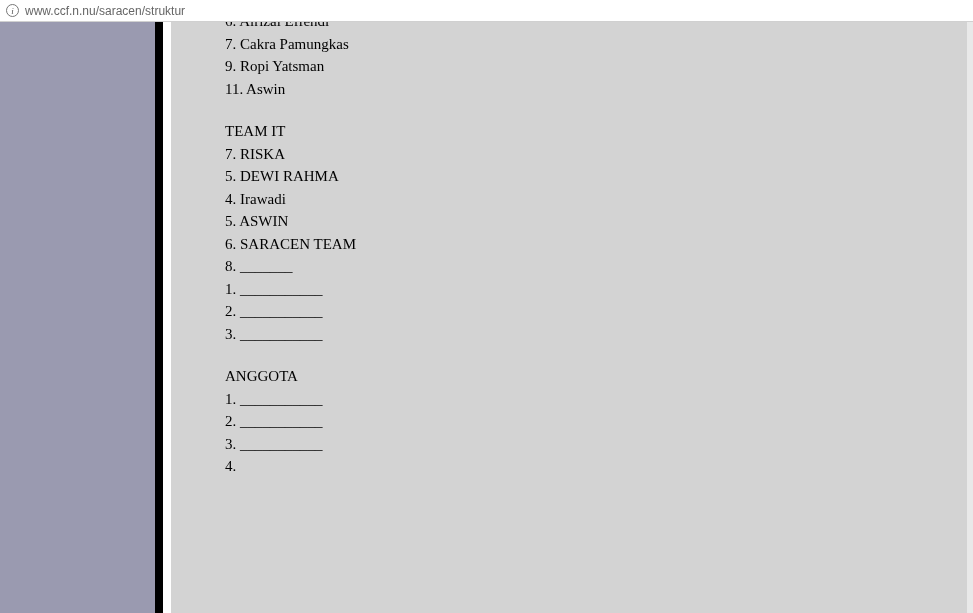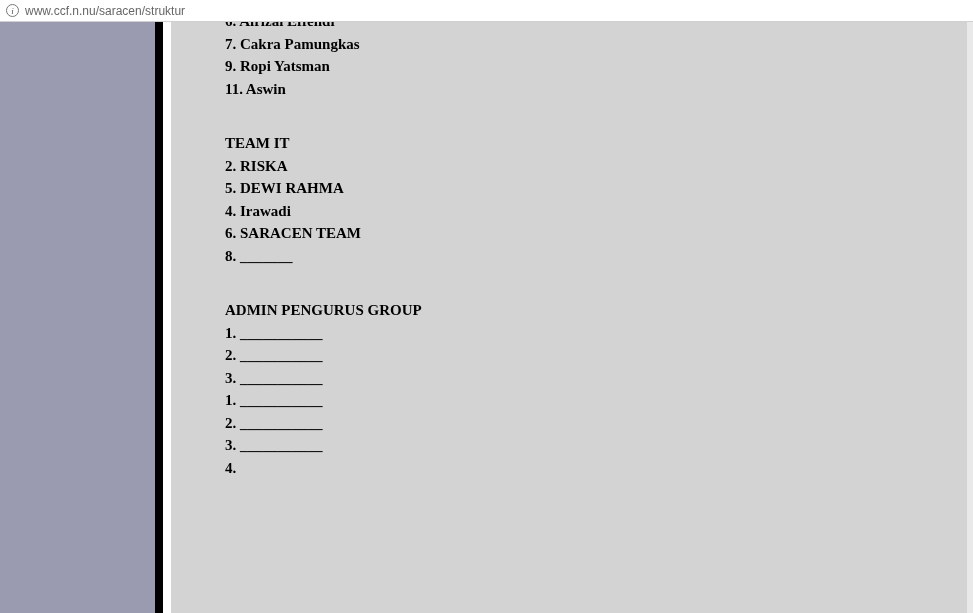--- a/index.html
+++ b/index.html
@@ -50,34 +50,33 @@
     border-right: 8px solid #000;
   }
   .page {
     position: absolute;
     left: 171px;
     right: 6px;
     top: 0;
     bottom: 0;
     background: #d3d3d3;
     overflow: hidden;
-    font-weight: bold;
   }
   .content {
     position: absolute;
     left: 54px;
     top: -12px;  
     color: #000;
   }
   .content p {
     line-height: 1.5;
     white-space: nowrap;
   }
   .section-head {
-    margin-top: 32px;
+    margin-top: 20px;
   }
   .scrollbar {
     position: absolute;
     right: 0;
     top: 0;
     bottom: 0;
     width: 6px;
     background: #e9e9e9;
   }
 </style>
@@ -94,31 +93,32 @@
 
   <div class="page">
     <div class="content">
 
       <p>6. Alrizal Effendi</p>
       <p>7. Cakra Pamungkas</p>
       <p>9. Ropi Yatsman</p>
       <p>11. Aswin</p>
 
       <p class="section-head">TEAM IT</p>
-      <p>2. RISKA</p>
+      <p>7. RISKA</p>
       <p>5. DEWI RAHMA</p>
       <p>4. Irawadi</p>
+      <p>5. ASWIN</p>
       <p>6. SARACEN TEAM</p>
       <p>8. _______</p>
 
-      <p class="section-head">ADMIN PENGURUS GROUP</p>
       <p>1. ___________</p>
       <p>2. ___________</p>
       <p>3. ___________</p>
 
+      <p class="section-head">ANGGOTA</p>
       <p>1. ___________</p>
       <p>2. ___________</p>
       <p>3. ___________</p>
       <p>4.</p>
 
     </div>
   </div>
 
   <div class="scrollbar"></div>
 </div>

